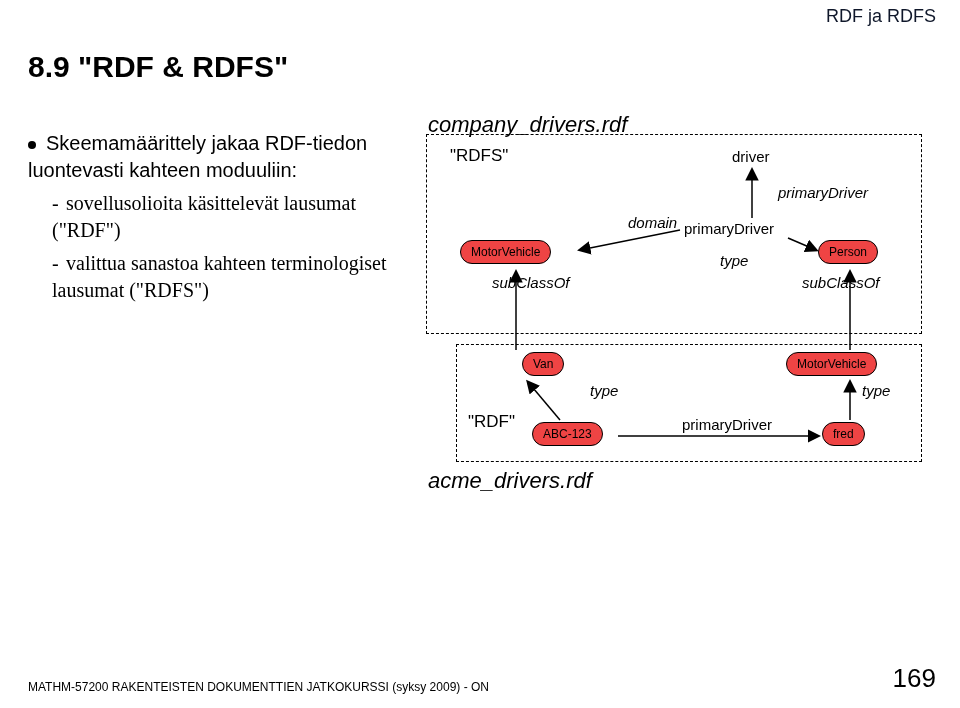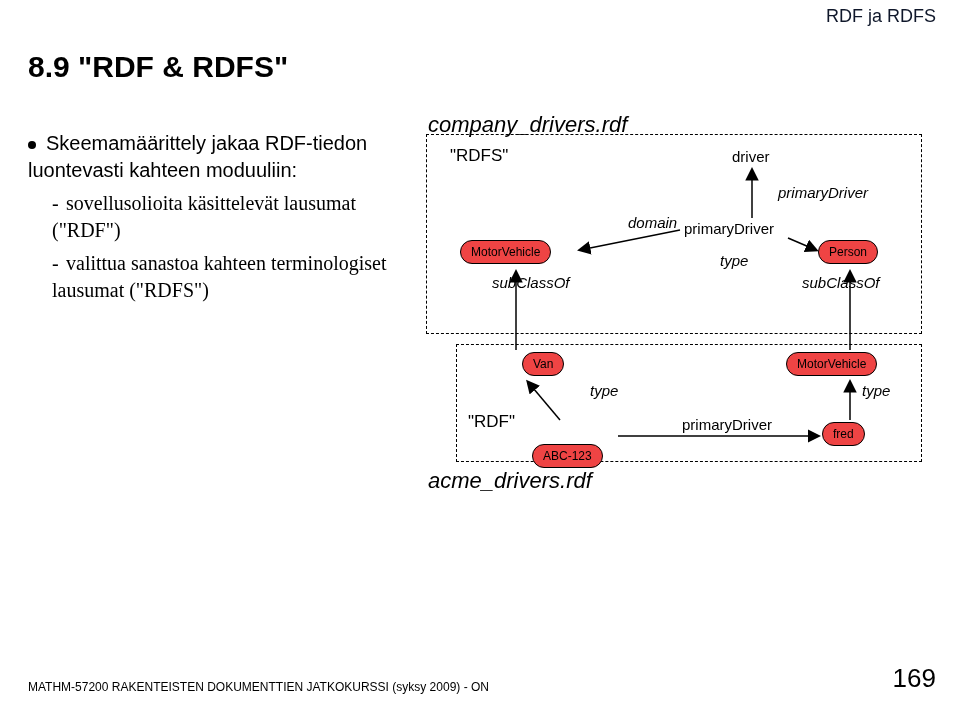--- a/index.html
+++ b/index.html
@@ -130,21 +130,21 @@
 
   <div class="dbox" style="left:36px; top:232px; width:466px; height:118px;"></div>
 
   <div class="filelabel" style="left:8px; top:0px;">company_drivers.rdf</div>
   <div class="boxlabel" style="left:30px; top:34px;">"RDFS"</div>
   <div class="boxlabel" style="left:48px; top:300px;">"RDF"</div>
   <div class="filelabel" style="left:8px; top:356px;">acme_drivers.rdf</div>
 
   <div class="node" style="left:40px; top:128px;">MotorVehicle</div>
   <div class="node" style="left:72px; top:240px;margin-left:30px;">Van</div>
-  <div class="node" style="left:112px; top:310px;margin-top:22px;">ABC-123</div>
+  <div class="node" style="left:112px; top:310px;">ABC-123</div>
   <div class="node" style="left:398px; top:128px;border-radius:12px;">Person</div>
   <div class="node" style="left:366px; top:240px;">MotorVehicle</div>
   <div class="node" style="left:402px; top:310px;">fred</div>
 
   <div class="edgetxt" style="left:312px; top:36px; font-style:normal;">driver</div>
   <div class="edgetxt" style="left:358px; top:72px;">primaryDriver</div>
   <div class="edgetxt" style="left:264px; top:108px; font-style:normal;">primaryDriver</div>
   <div class="edgetxt" style="left:208px; top:102px;">domain</div>
   <div class="edgetxt" style="left:300px; top:140px;">type</div>
   <div class="edgetxt" style="left:72px; top:162px;">subClassOf</div>

